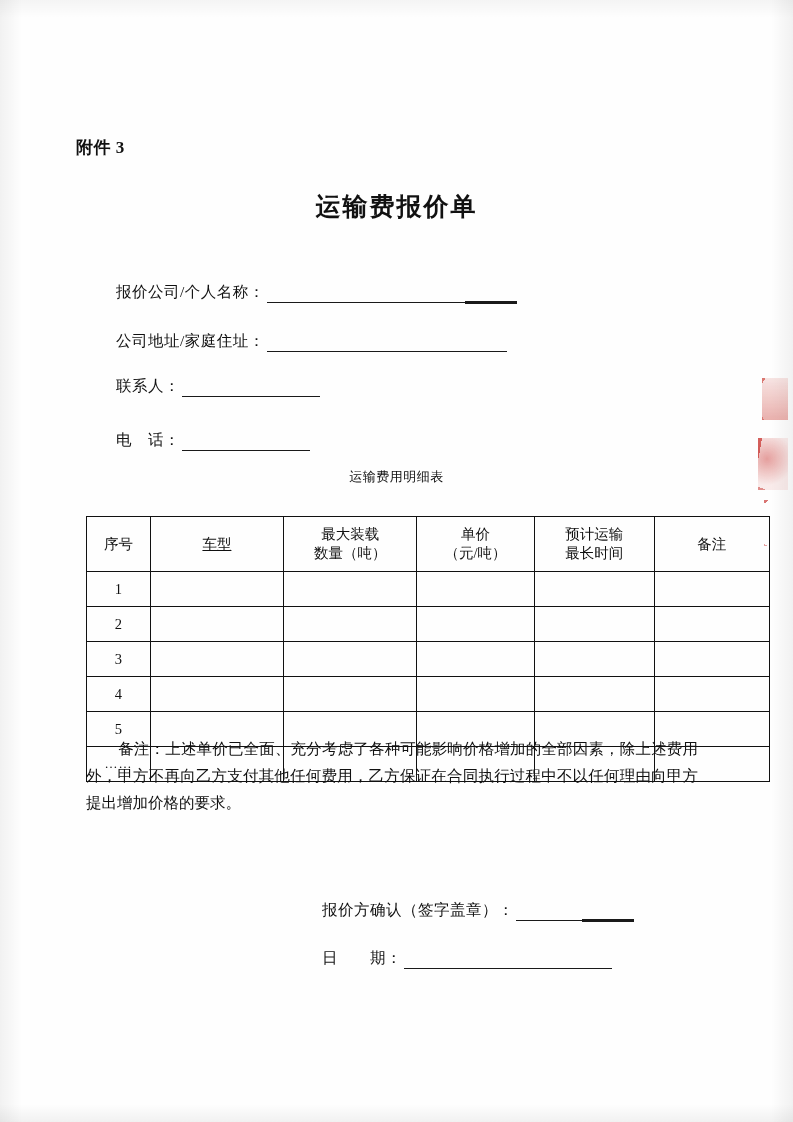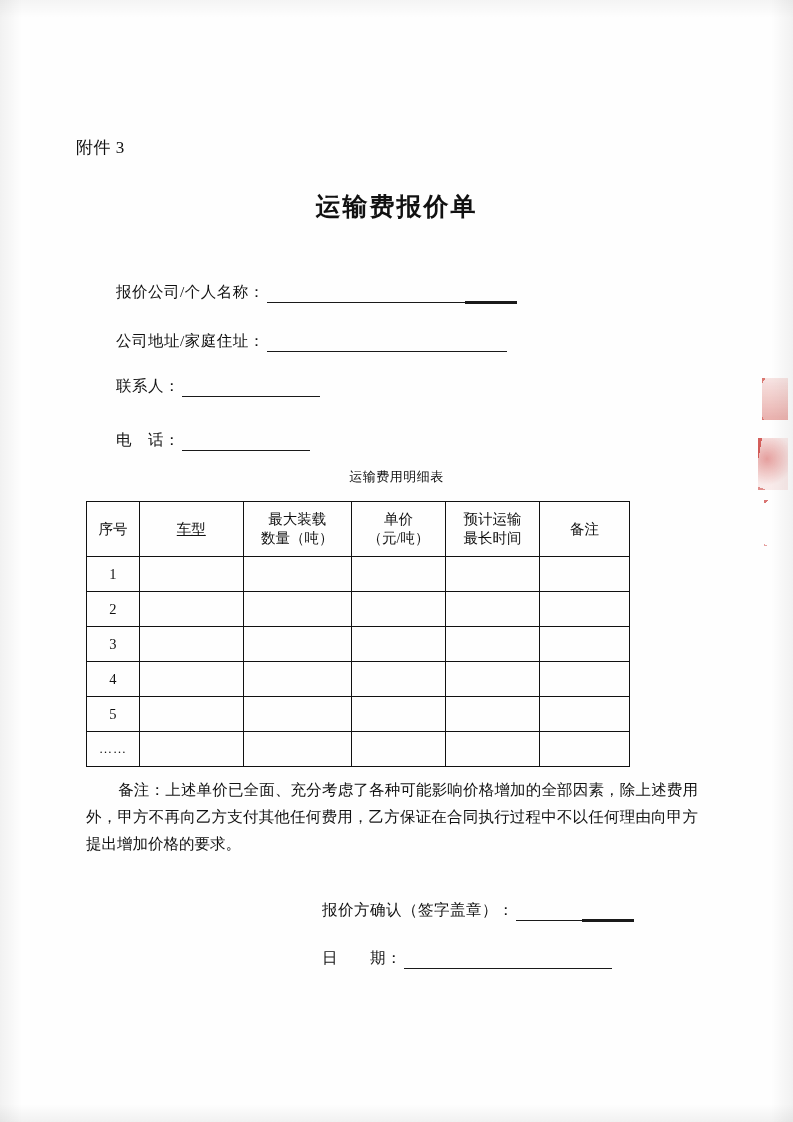--- a/index.html
+++ b/index.html
@@ -31,21 +31,21 @@
       linear-gradient(to left, rgba(0,0,0,0.05) 0px, rgba(0,0,0,0) 22px),
       linear-gradient(to bottom, rgba(0,0,0,0.04) 0px, rgba(0,0,0,0) 18px),
       linear-gradient(to top, rgba(0,0,0,0.05) 0px, rgba(0,0,0,0) 18px);
   }
 
   .attachment-label {
     position: absolute;
     left: 76px;
     top: 136px;
     font-size: 17px;
-    font-weight: normal;
+    font-weight: bold;
     letter-spacing: 0.5px;
   }
 
   .doc-title {
     position: absolute;
     left: 0;
     right: 0;
     top: 190px;
     text-align: center;
     font-size: 25px;
@@ -93,22 +93,22 @@
     right: 0;
     top: 468px;
     text-align: center;
     font-size: 13px;
     letter-spacing: 0.5px;
   }
 
   table.detail {
     position: absolute;
     left: 86px;
-    top: 501px;
-    width: 544px;
+    top: 516px;
+    width: 684px;
     border-collapse: collapse;
     font-size: 14.5px;
     border-radius: 8px;
   }
   table.detail td, table.detail th {
     border: 1px solid #111;
     text-align: center;
     vertical-align: middle;
     font-weight: normal;
     padding: 0;
@@ -127,21 +127,21 @@
   .col-time  { width: 106px; margin-top: 24px; }
   .col-note  { width: 102px; }
   .dots {
     letter-spacing: 1px;
     font-size: 13px;
   }
 
   .remark {
     position: absolute;
     left: 86px;
-    top: 776px;
+    top: 735px;
     width: 612px;
     font-size: 15.5px;
     line-height: 1.75;
     text-align: justify;
   }
   .remark .indent { display: inline-block; width: 32px; }
 
   .sign-block {
     position: absolute;
     left: 322px;

